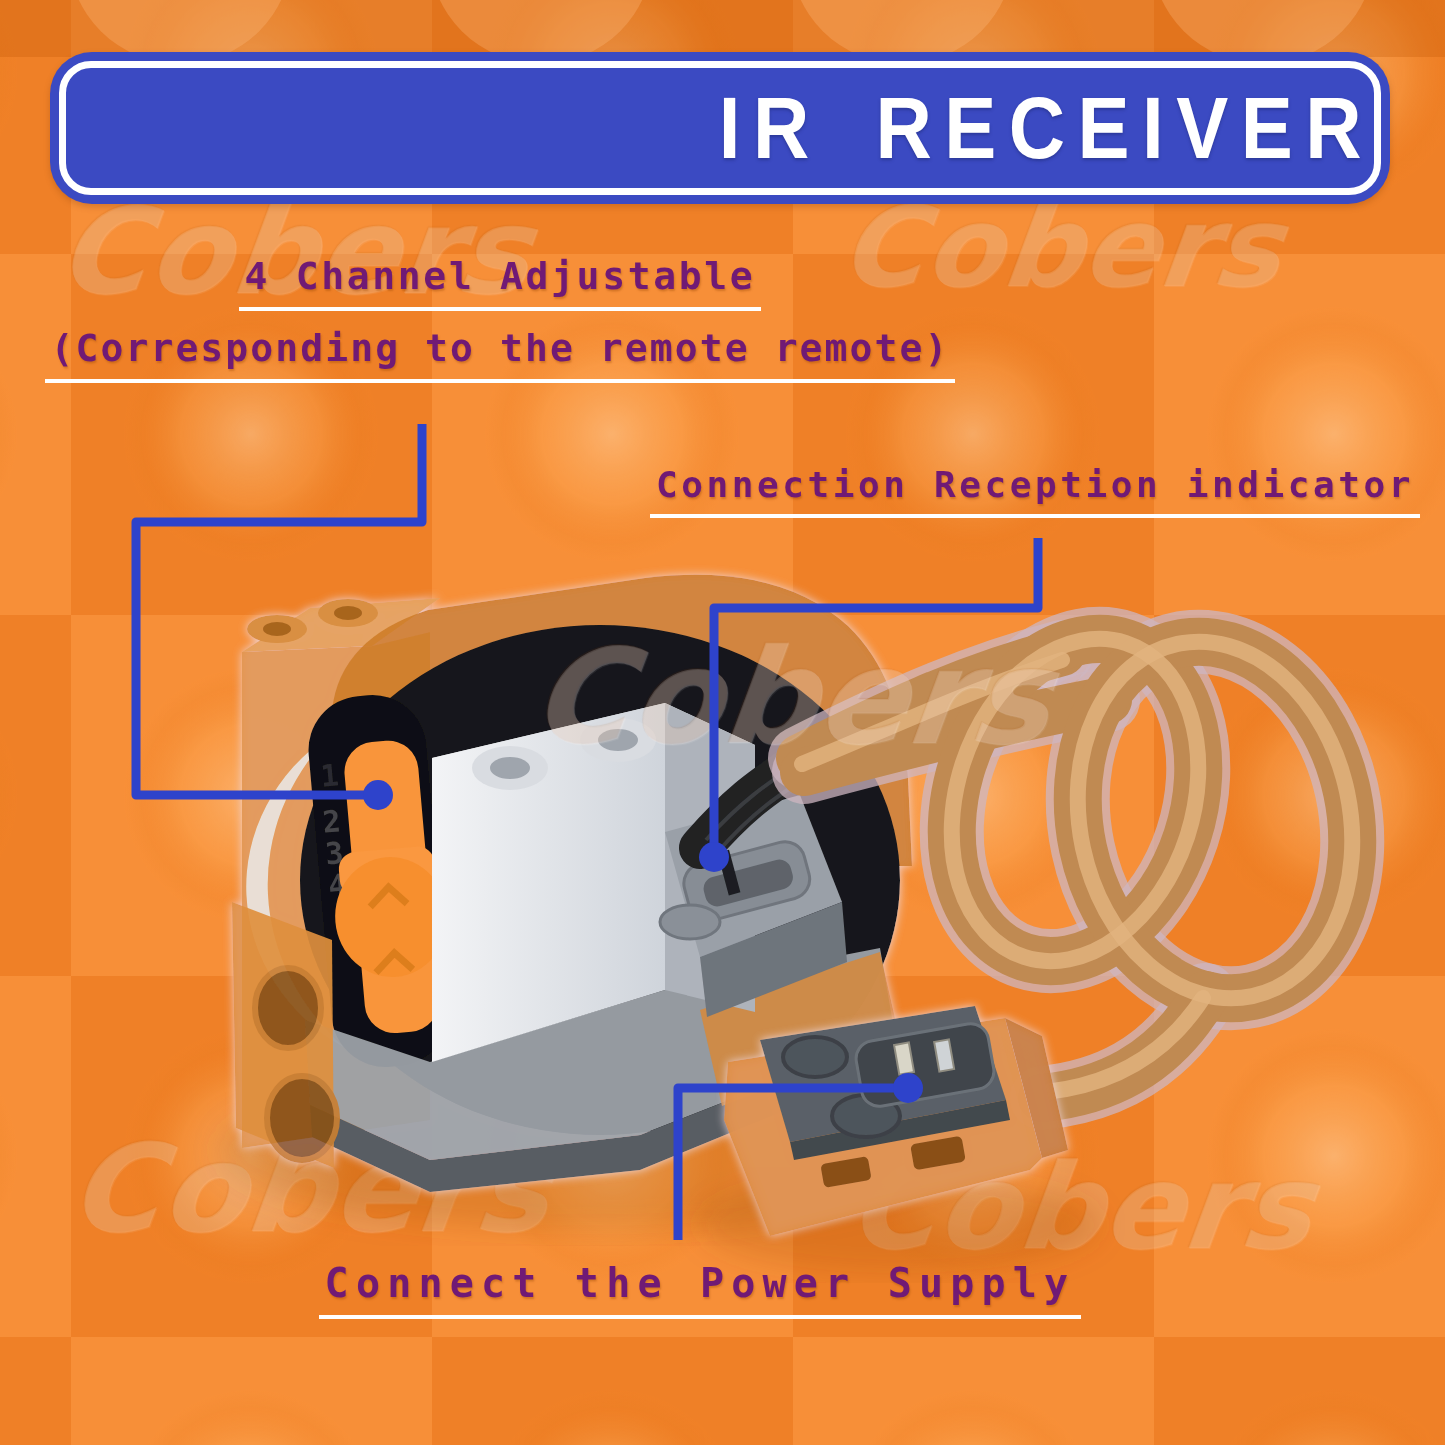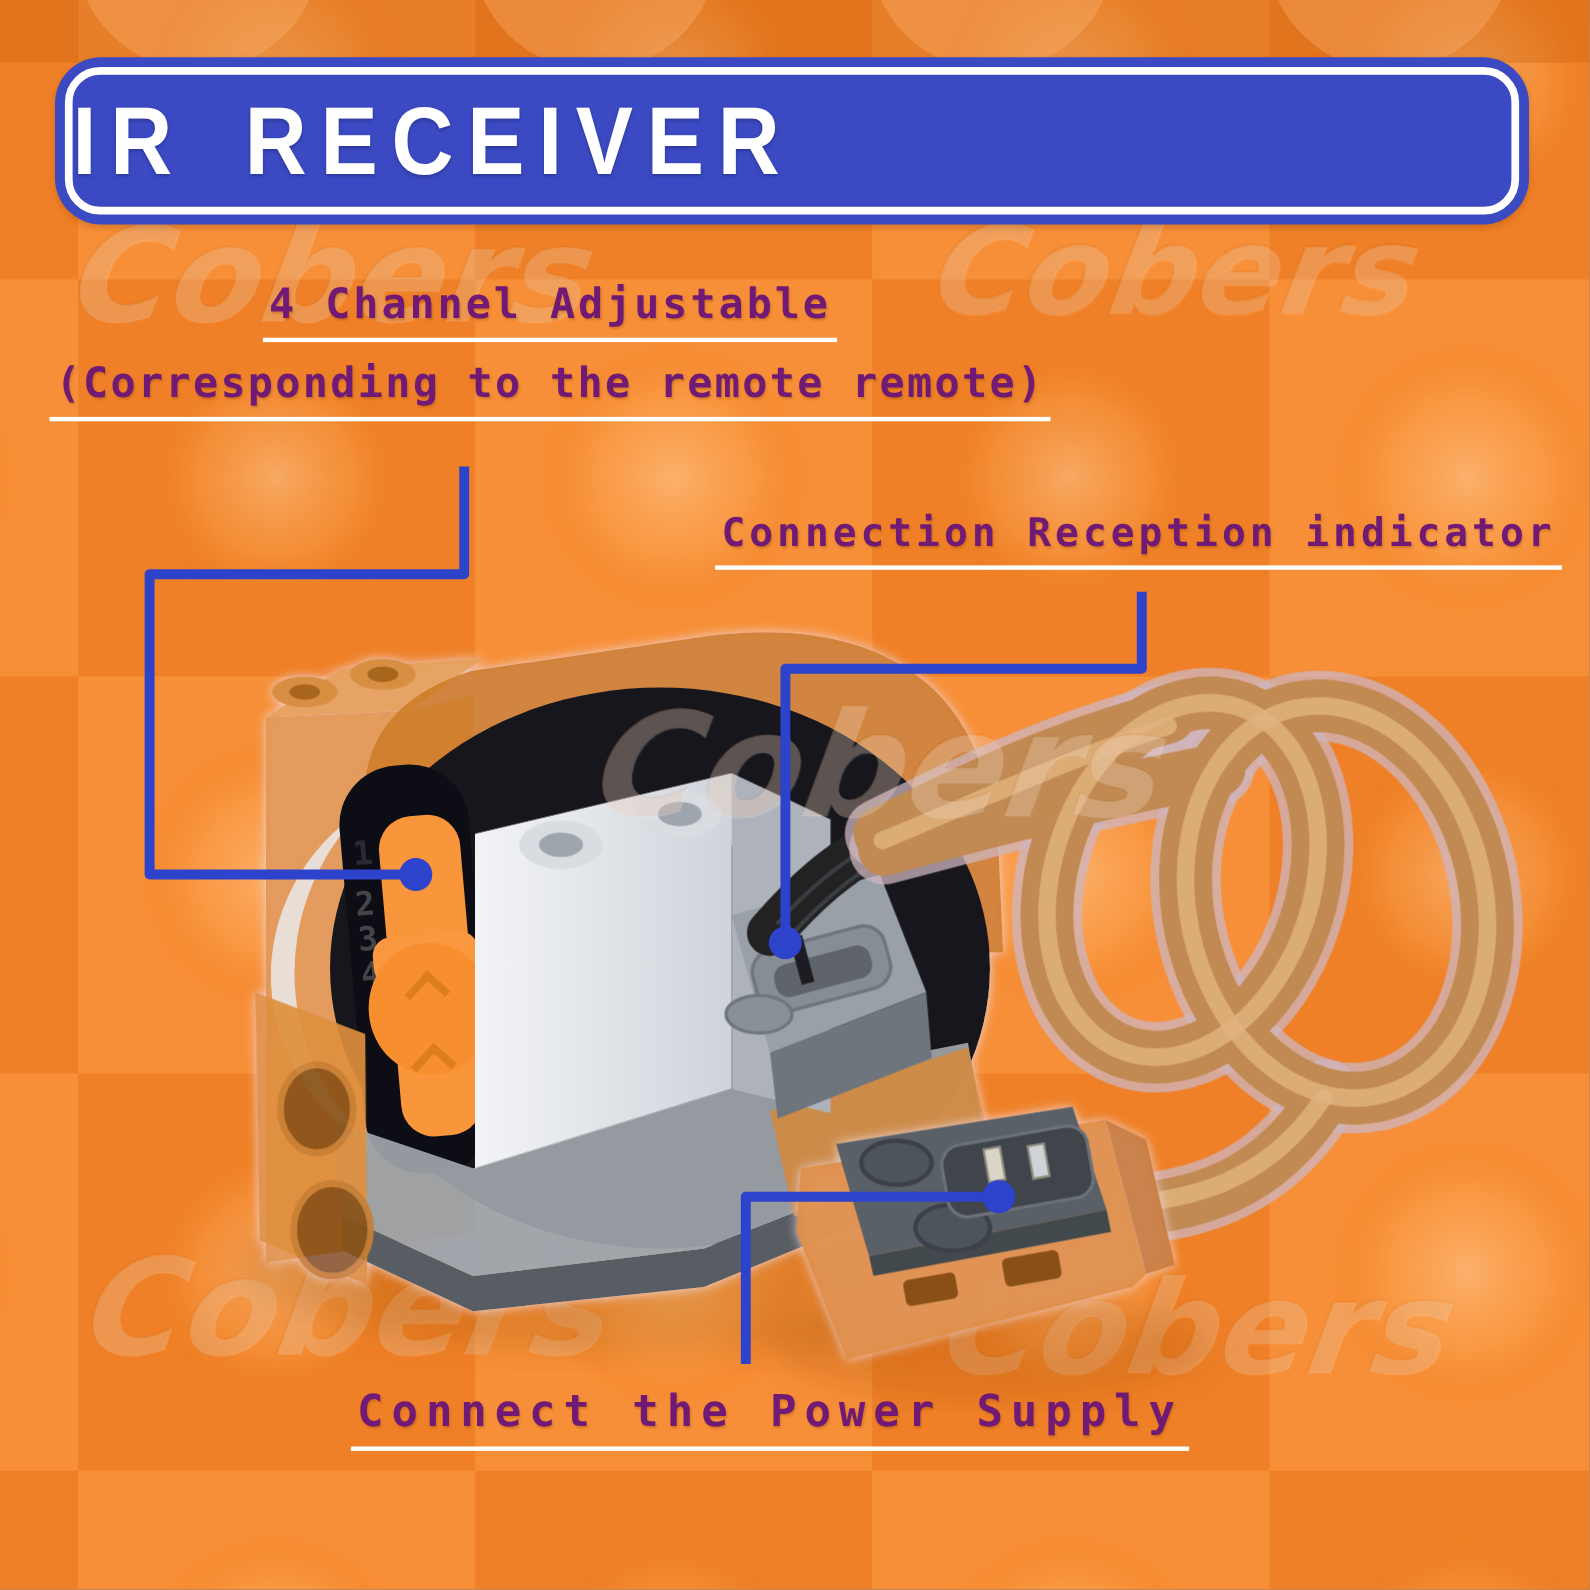--- a/index.html
+++ b/index.html
@@ -12,21 +12,21 @@
   .abs{position:absolute;}
   
   .header{
     left:50px;top:52px;width:1340px;height:152px;
     background:#3b4ac2;border-radius:42px;
     box-shadow:0 3px 6px rgba(120,50,0,.25);
   }
   .header-ring{
     position:absolute;left:9px;top:9px;right:9px;bottom:9px;
     border:7px solid #ffffff;border-radius:32px;
-    display:flex;align-items:center;justify-content:flex-start;
+    display:flex;align-items:center;justify-content:flex-end;
   }
   .header-title{
     font-family:"Liberation Sans", sans-serif;
     font-weight:900;font-size:78px;letter-spacing:0.16em;word-spacing:0.25em;
     color:#ffffff;transform:scaleY(1.12);
     text-shadow:0 2px 3px rgba(20,30,90,.4);
     white-space:nowrap;
   }
   
   .wm{

